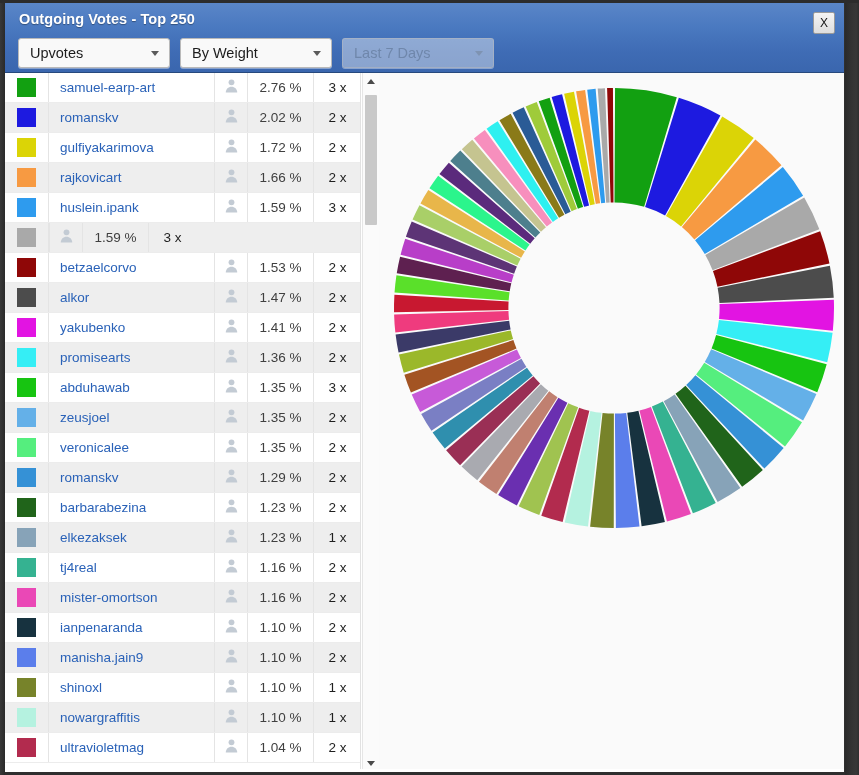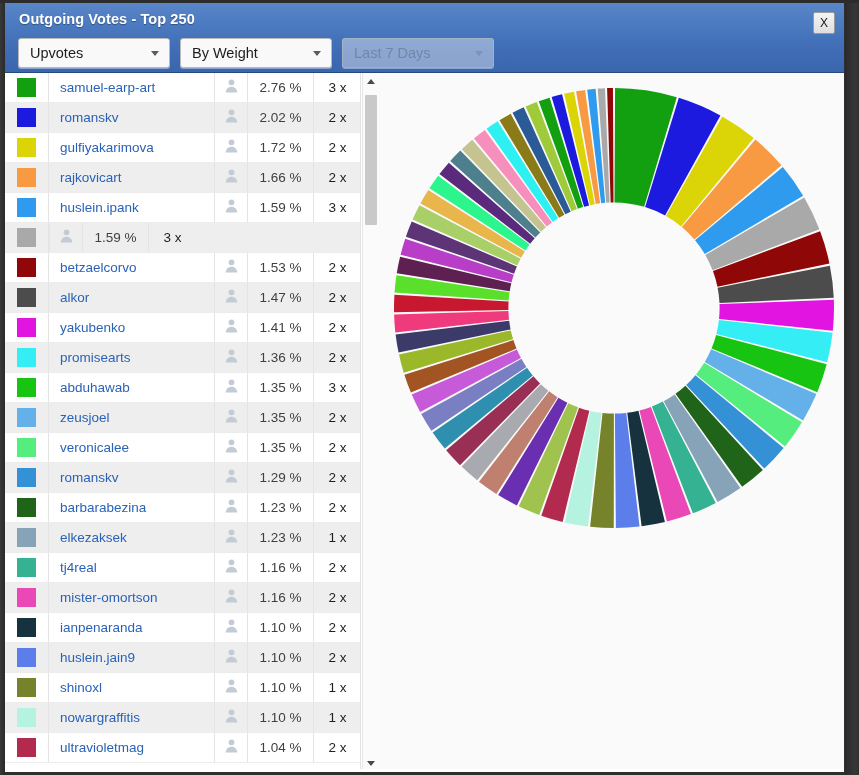--- a/index.html
+++ b/index.html
@@ -571,21 +571,21 @@
                     <path d="M1.9 15.5c0-3.6 2.7-6.1 6.1-6.1s6.1 2.5 6.1 6.1z" fill="#c3cbd4"></path>
                   </svg></span>
               </div>
               <div class="cell-pct">1.10 %</div>
               <div class="cell-count">2 x</div>
             </div>
             <div class="row alt">
               <div class="cell-swatch">
                 <span class="swatch" style="background:#5b7eeb"></span>
               </div>
-              <div class="cell-name">huslein.jain9</div>
+              <div class="cell-name">manisha.jain9</div>
               <div class="cell-avatar">
                 <span><svg width="15" height="15" viewBox="0 0 16 16">
                     <circle cx="8" cy="4.6" r="3.1" fill="#c3cbd4"></circle>
                     <path d="M1.9 15.5c0-3.6 2.7-6.1 6.1-6.1s6.1 2.5 6.1 6.1z" fill="#c3cbd4"></path>
                   </svg></span>
               </div>
               <div class="cell-pct">1.10 %</div>
               <div class="cell-count">2 x</div>
             </div>
             <div class="row">

